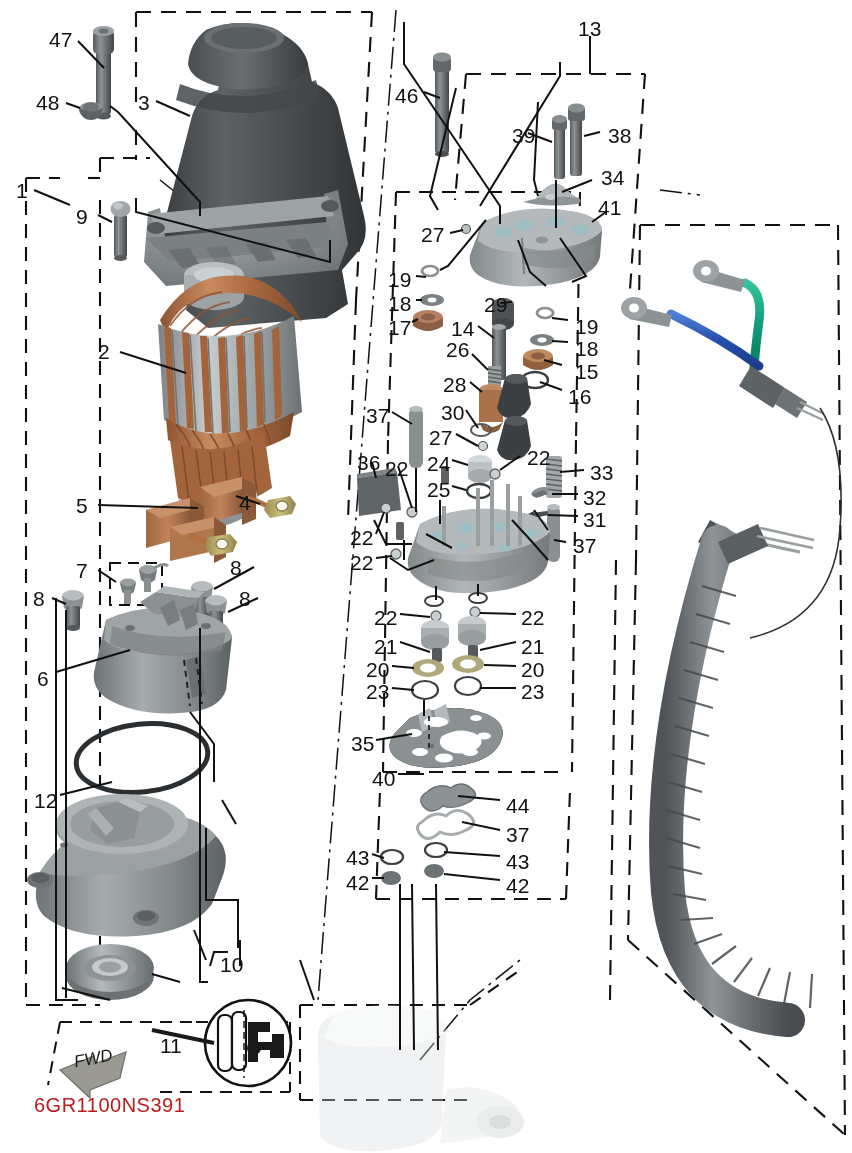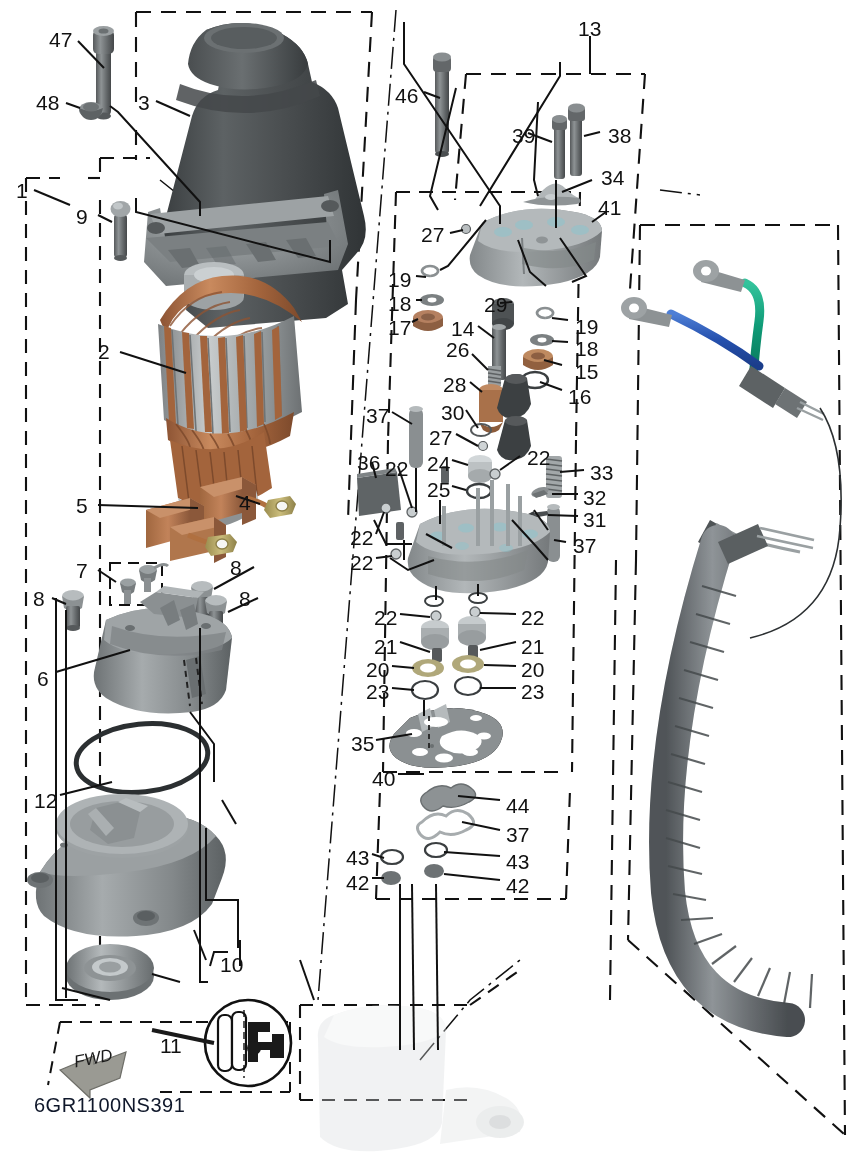--- a/index.html
+++ b/index.html
@@ -2,21 +2,21 @@
 <html><head>
 <meta charset="utf-8">
 <style>
   html,body{margin:0;padding:0;background:#fff;}
   body{width:852px;height:1153px;position:relative;overflow:hidden;
        font-family:"Liberation Sans","DejaVu Sans",sans-serif;}
   #stage{position:absolute;left:0;top:0;width:738px;height:1153px;}
   #svgroot{position:absolute;left:0;top:0;width:852px;height:1153px;}
   .callout{position:absolute;font-size:21px;font-weight:400;color:#111;
            letter-spacing:0px;line-height:1;white-space:nowrap;}
-  #partno{position:absolute;left:34px;top:1094px;font-size:20px;color:#0f172a;
+  #partno{position:absolute;left:34px;top:1094px;font-size:20px;color:#b91c1c;
           letter-spacing:0.5px;}
   .fwdtxt{position:absolute;font-size:17px;font-style:italic;color:#1a1a1a;
           transform:rotate(-11deg);}
 </style>
 </head>
 <body>
 
 <div id="stage">
 
 <svg id="svgroot" viewBox="0 0 852 1153">

